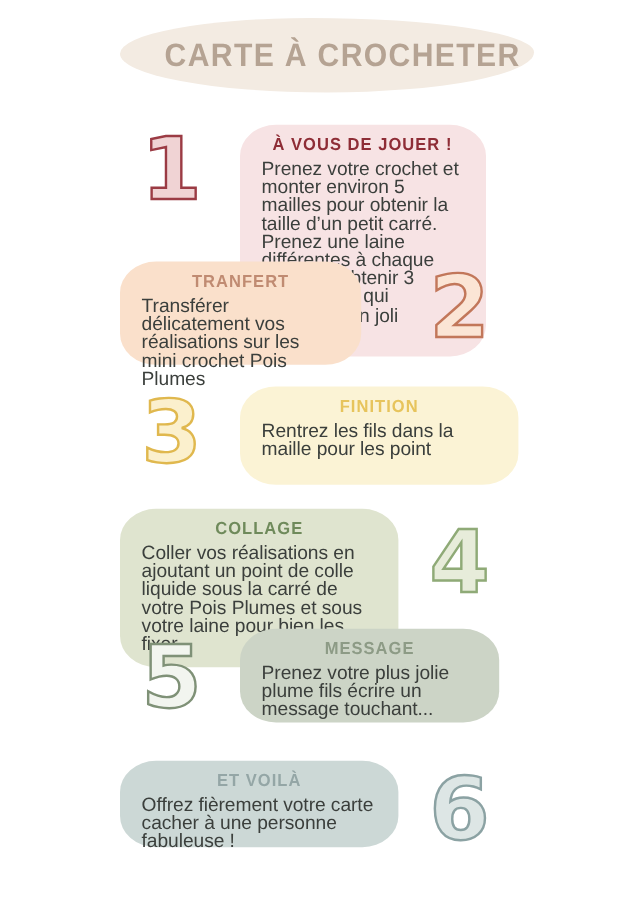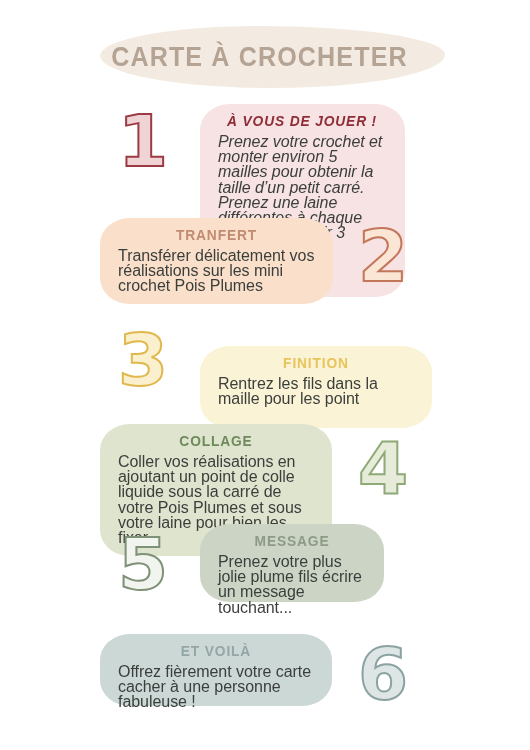--- a/index.html
+++ b/index.html
@@ -18,28 +18,28 @@
   #poster {
     position: relative;
     width: 530px;
     height: 750px;
   }
 
   
   .title-banner {
     position: absolute;
     left: 100px;
-    top: 26px;
+    top: 15px;
     width: 345px;
     height: 62px;
     background: #f3ebe2;
     border-radius: 46% 54% 50% 50% / 48% 46% 54% 52%;
     display: flex;
     align-items: center;
-    justify-content: flex-start;
+    justify-content: flex-end;
   }
   .title-text {
     font-family: "Liberation Sans Narrow", "Liberation Sans", sans-serif;
     font-weight: bold;
     font-size: 27px;
     letter-spacing: 1.2px;
     color: #b5a393;
     transform: scaleX(0.93);
     white-space: nowrap;
   }
@@ -95,21 +95,21 @@
 
   
   .c1 { background: #f7e3e4; }
   .h1 { color: #8e2d36; }
   .num1 { color: #f0d3d4; -webkit-text-stroke-color: #9b3b44; }
 
   .c2 { background: #fae0cb; }
   .h2 { color: #c08b72; }
   .num2 { color: #fbe5d5; -webkit-text-stroke-color: #c2775a; }
 
-  .c3 { background: #fbf3d5; margin-top: 24px; }
+  .c3 { background: #fbf3d5; }
   .h3 { color: #e7c45c; }
   .num3 { color: #fbf0cd; -webkit-text-stroke-color: #e0b84e; }
 
   .c4 { background: #dfe4cf; }
   .h4 { color: #6f8a5b; }
   .num4 { color: #e7ecda; -webkit-text-stroke-color: #8faa77; }
 
   .c5 { background: #ccd4c6; }
   .h5 { color: #8d9b86; }
   .num5 { color: #f2f5ef; -webkit-text-stroke-color: #7f9177; }
@@ -122,29 +122,29 @@
 <body>
 
 <div id="poster">
 
   <div class="title-banner">
     <div class="title-text">CARTE À CROCHETER</div>
   </div>
 
   <div class="step" style="top:104px;">
     <div class="numeral n-left num1" style="top:1px;">1</div>
-    <div class="card right-card c1" style="top:0px; width:205px;font-style:italic;">
+    <div class="card right-card c1" style="top:0px; width:205px;">
       <p class="card-heading align-right h1">À VOUS DE JOUER !</p>
       <p class="card-body">Prenez votre crochet et monter environ 5 mailles pour obtenir la taille d’un petit carré. Prenez une laine différentes à chaque fois pour obtenir 3 réalisations qui formeront un joli nuancier</p>
     </div>
   </div>
 
   <div class="step" style="top:218px;">
     <div class="numeral n-right num2" style="top:2px;">2</div>
-    <div class="card left-card c2" style="top:0px; width:233px; height:86px;">
+    <div class="card left-card c2" style="top:0px; width:201px; height:86px;">
       <p class="card-heading h2">TRANFERT</p>
       <p class="card-body">Transférer délicatement vos réalisations sur les mini crochet  Pois Plumes</p>
     </div>
   </div>
 
   <div class="step" style="top:322px;">
     <div class="numeral n-left num3" style="top:2px;">3</div>
     <div class="card right-card c3" style="top:0px; width:232px; height:82px;">
       <p class="card-heading h3">FINITION</p>
       <p class="card-body">Rentrez les fils dans la maille pour les point</p>
@@ -154,21 +154,21 @@
   <div class="step" style="top:424px;">
     <div class="numeral n-right num4" style="top:8px;">4</div>
     <div class="card left-card c4" style="top:0px; width:232px;">
       <p class="card-heading h4">COLLAGE</p>
       <p class="card-body">Coller vos réalisations en ajoutant un point de colle liquide sous la carré de votre Pois Plumes et sous votre laine pour bien les fixer.</p>
     </div>
   </div>
 
   <div class="step" style="top:524px;">
     <div class="numeral n-left num5" style="top:4px;">5</div>
-    <div class="card right-card c5" style="top:0px; width:184px; height:78px;">
+    <div class="card right-card c5" style="top:0px; width:216px; height:78px;">
       <p class="card-heading h5">MESSAGE</p>
       <p class="card-body">Prenez votre plus jolie plume fils écrire un message touchant...</p>
     </div>
   </div>
 
   <div class="step" style="top:634px;">
     <div class="numeral n-right num6" style="top:4px;">6</div>
     <div class="card left-card c6" style="top:0px; width:232px; height:72px;">
       <p class="card-heading h6">ET VOILÀ</p>
       <p class="card-body">Offrez fièrement votre carte cacher à une personne fabuleuse !</p>

